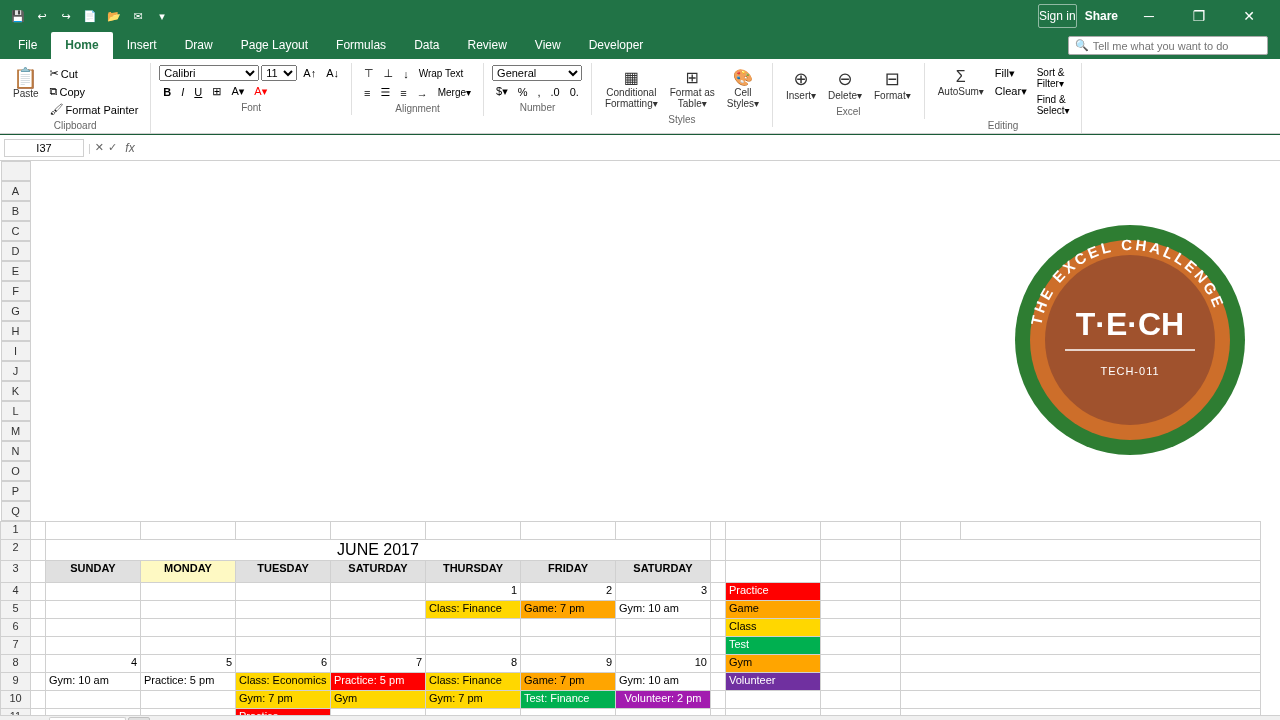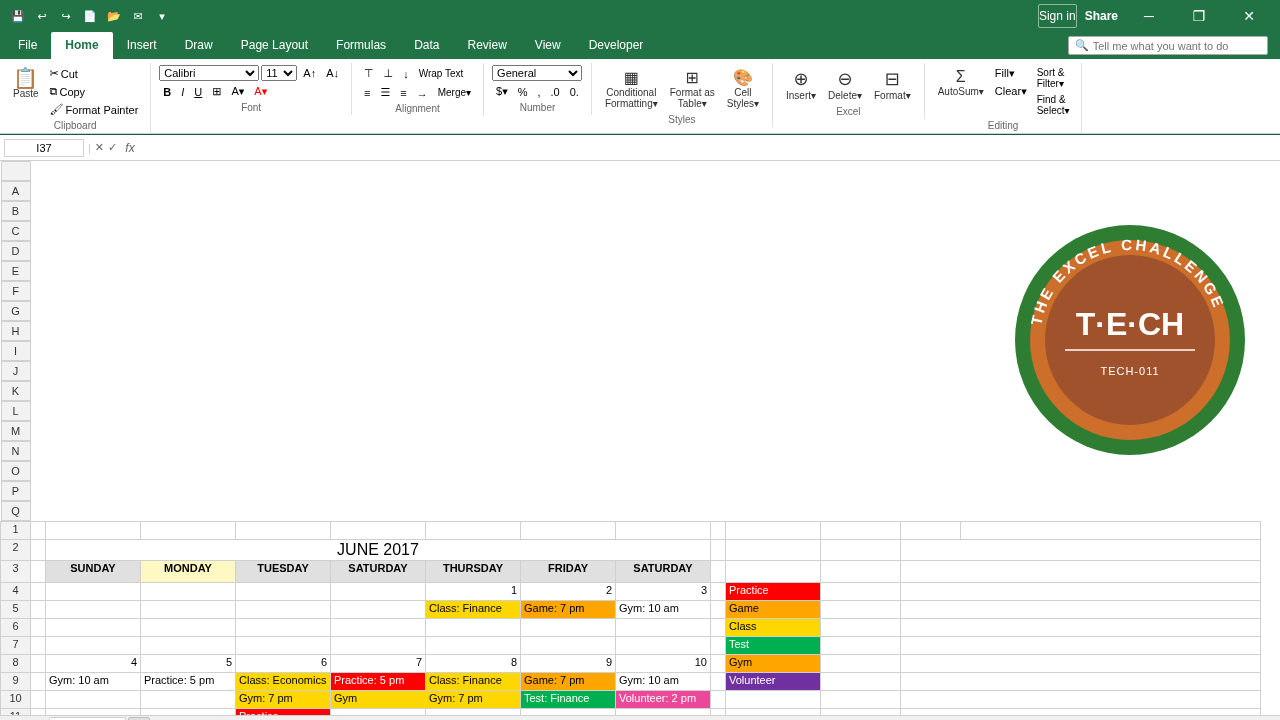--- a/index.html
+++ b/index.html
@@ -602,21 +602,21 @@
 
         <tr style="height:18px;">
           <td class="row-num">10</td>
           <td></td>
           <td></td>
           <td></td>
           <td style="background:#FFD700;">Gym: 7 pm</td>
           <td style="background:#FFD700;">Gym</td>
           <td style="background:#FFD700;">Gym: 7 pm</td>
           <td style="background:#00B050;color:white;">Test: Finance</td>
-          <td style="background:#ec4899;color:white;">Volunteer: 2 pm</td>
+          <td style="background:#a21caf;color:white;text-align:center;">Volunteer: 2 pm</td>
           <td></td>
           <td></td>
           <td></td>
           <td colspan="6"></td>
         </tr>
 
         <tr style="height:18px;">
           <td class="row-num">11</td>
           <td></td>
           <td></td>

